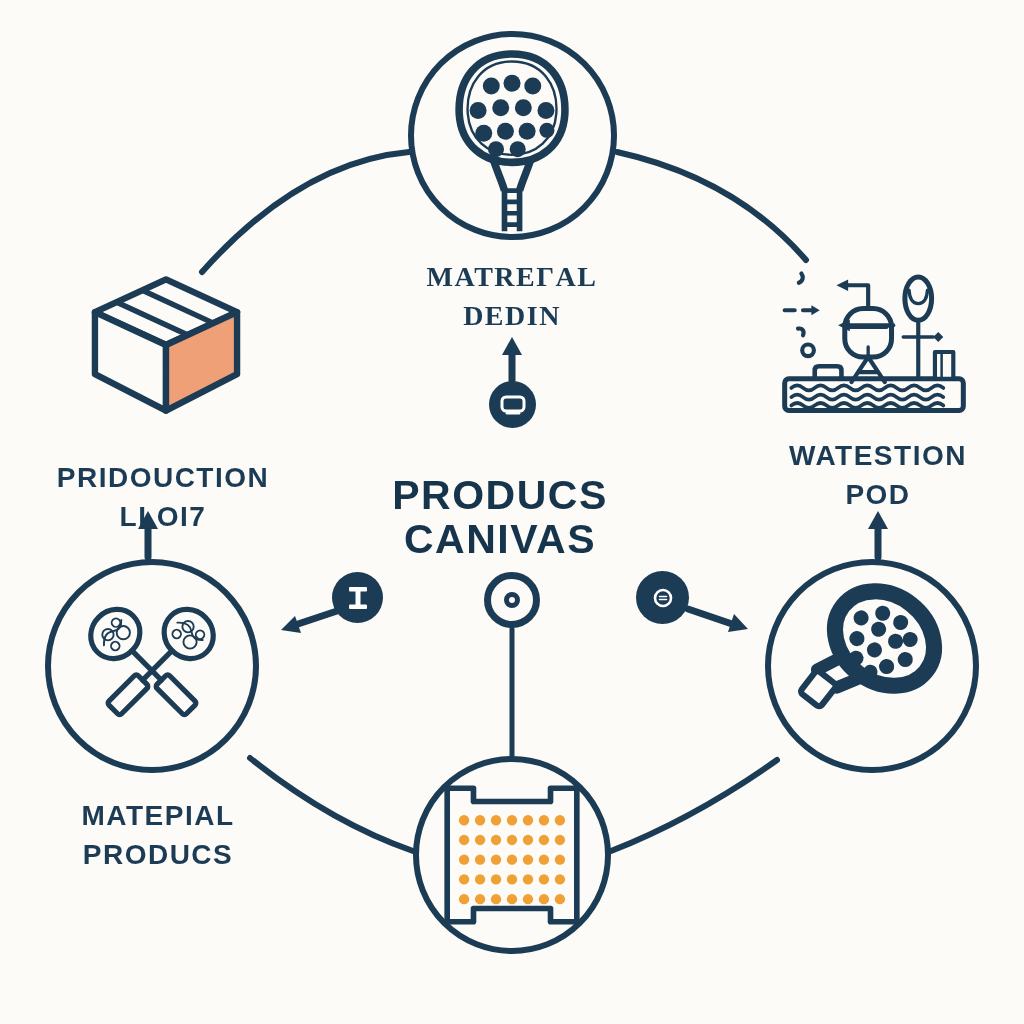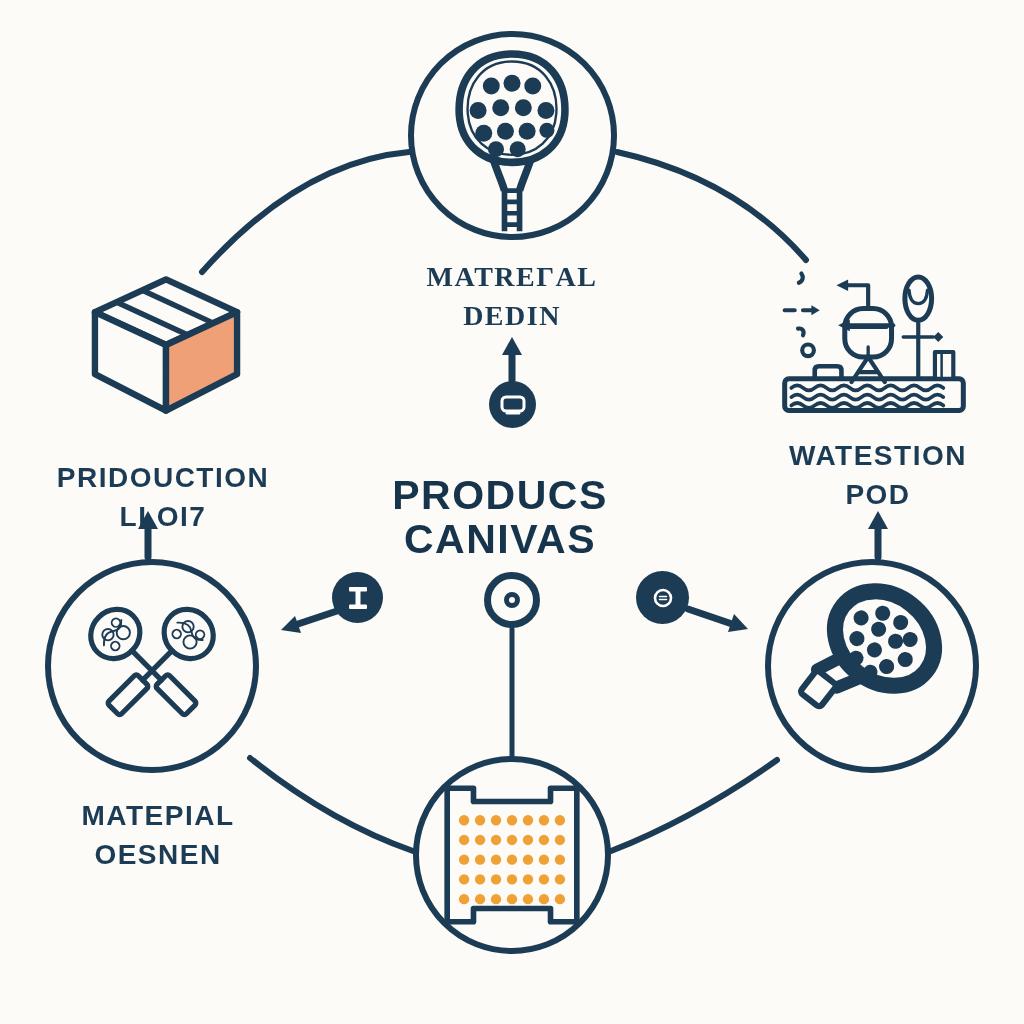--- a/index.html
+++ b/index.html
@@ -204,21 +204,21 @@
           <circle cx="-9" cy="-46" r="4.5" stroke-width="2"></circle>
           <circle cx="9" cy="-63" r="4.5" stroke-width="2"></circle>
           <path d="M-17,-55 q9,-10 17,-4 q8,6 15,-2" stroke-width="2"></path>
           <path d="M0,-30 V14" stroke-width="5.5"></path>
           <rect x="-9.5" y="14" width="19" height="44" rx="3" stroke-width="5.5"></rect>
         </g>
       </g>
     </svg>
   </div>
   <div class="node-label" style="left:8px;top:797px;width:300px;">MATEPIAL
-OESNEN</div>
+PRODUCS</div>
 
   <div class="circle-node" style="left:765px;top:559px;width:214px;height:214px;">
     <svg width="202" height="202" viewBox="0 0 214 214">
       <g transform="translate(103,100) rotate(38)">
         <path d="M-22,12 L-36,42" stroke="#1c3b54" stroke-width="13" stroke-linecap="round" fill="none"></path>
         <path d="M8,16 L-8,44" stroke="#1c3b54" stroke-width="13" stroke-linecap="round" fill="none"></path>
         <ellipse cx="0" cy="-28" rx="56" ry="46" stroke="#1c3b54" stroke-width="17" fill="#fcfbf8"></ellipse>
         <g fill="#1c3b54">
           <circle cx="-18" cy="-48" r="8"></circle>
             <circle cx="3" cy="-52" r="8"></circle>

